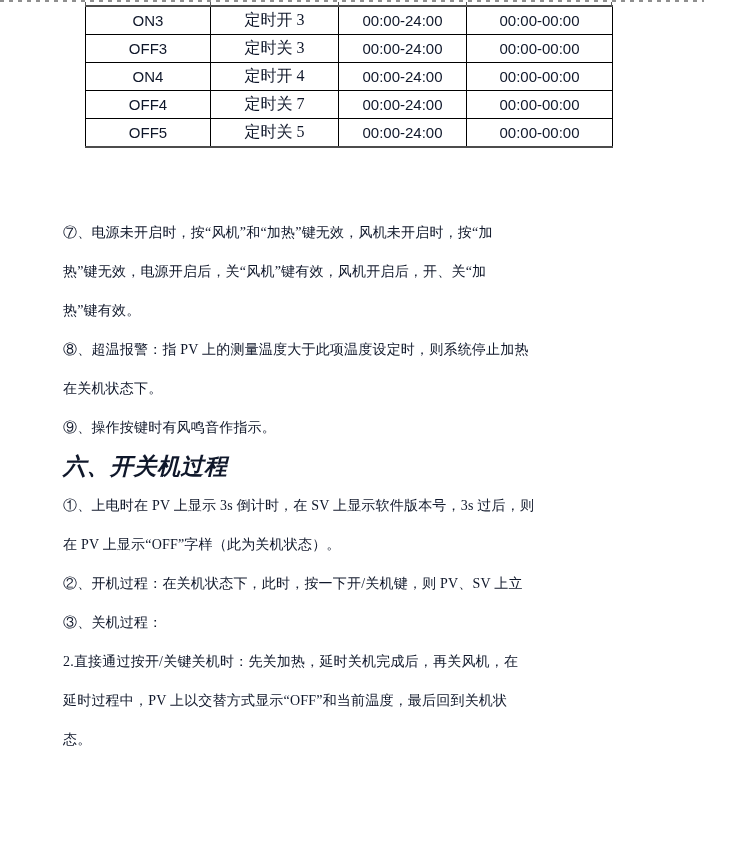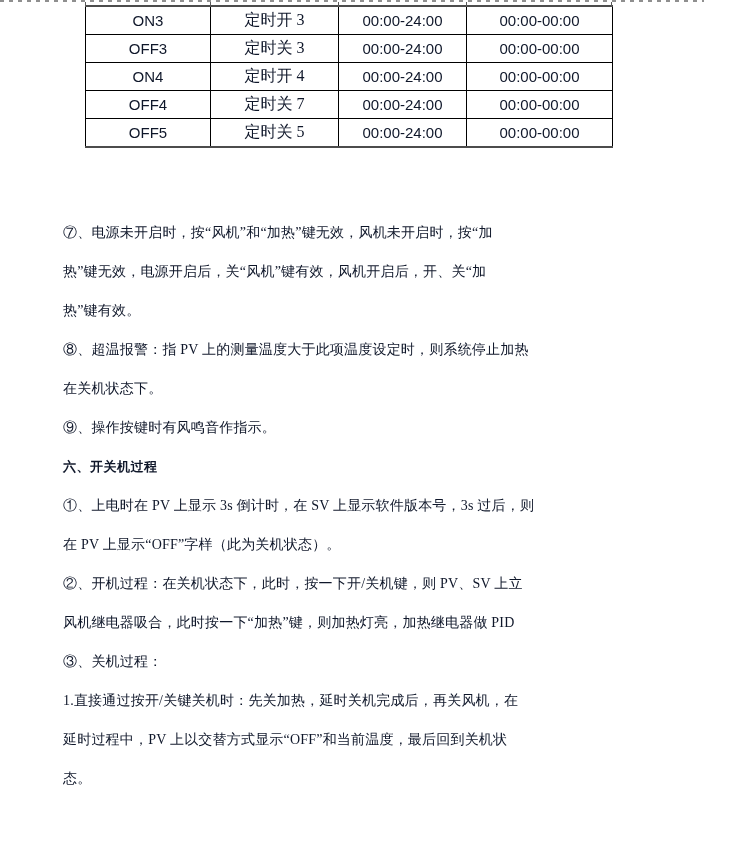--- a/index.html
+++ b/index.html
@@ -50,23 +50,24 @@
   .text-block{
     position:absolute;left:63px;top:213px;width:620px;
   }
   .line{
     height:39px;line-height:39px;
     font-size:14px;
     white-space:nowrap;
     letter-spacing:0.2px;
   }
   .line.heading{
-    font-size:13px;
+    font-size:23px;
     font-weight:bold;
     letter-spacing:0.5px;
+    font-style:italic;
   }
 </style>
 </head>
 <body>
 
 <div class="page">
 
   <div class="top-dashes"></div>
 
   <div class="table-wrap">
@@ -121,20 +122,19 @@
       <div class="line">⑦、电源未开启时，按“风机”和“加热”键无效，风机未开启时，按“加</div>
       <div class="line">热”键无效，电源开启后，关“风机”键有效，风机开启后，开、关“加</div>
       <div class="line">热”键有效。</div>
       <div class="line">⑧、超温报警：指 PV 上的测量温度大于此项温度设定时，则系统停止加热</div>
       <div class="line">在关机状态下。</div>
       <div class="line">⑨、操作按键时有风鸣音作指示。</div>
       <div class="line heading">六、开关机过程</div>
       <div class="line">①、上电时在 PV 上显示 3s 倒计时，在 SV 上显示软件版本号，3s 过后，则</div>
       <div class="line">在 PV 上显示“OFF”字样（此为关机状态）。</div>
       <div class="line">②、开机过程：在关机状态下，此时，按一下开/关机键，则 PV、SV 上立</div>
-      <div class="line">风机继电器吸合，此时按一下“加热”键，则加热灯亮，加热继电器做 PID</div>
       <div class="line">③、关机过程：</div>
-      <div class="line">1.直接通过按开/关键关机时：先关加热，延时关机完成后，再关风机，在</div>
+      <div class="line">2.直接通过按开/关键关机时：先关加热，延时关机完成后，再关风机，在</div>
       <div class="line">延时过程中，PV 上以交替方式显示“OFF”和当前温度，最后回到关机状</div>
       <div class="line">态。</div>
     </div>
 
 </div>
 
 </body></html>

